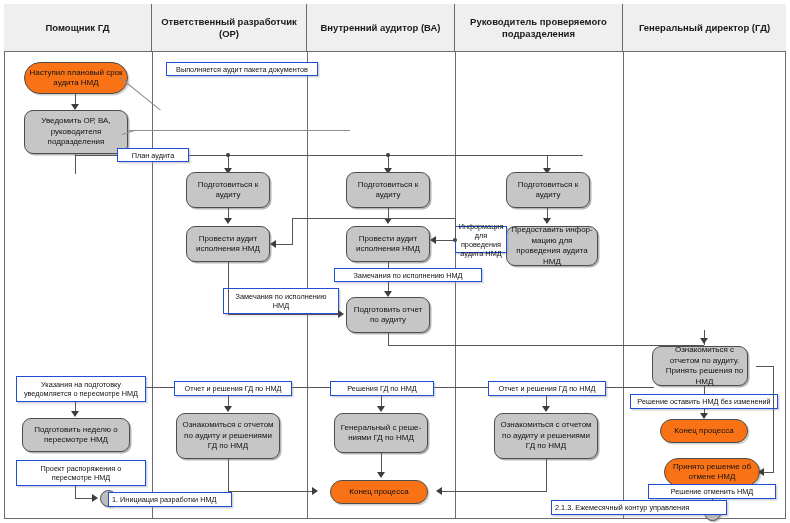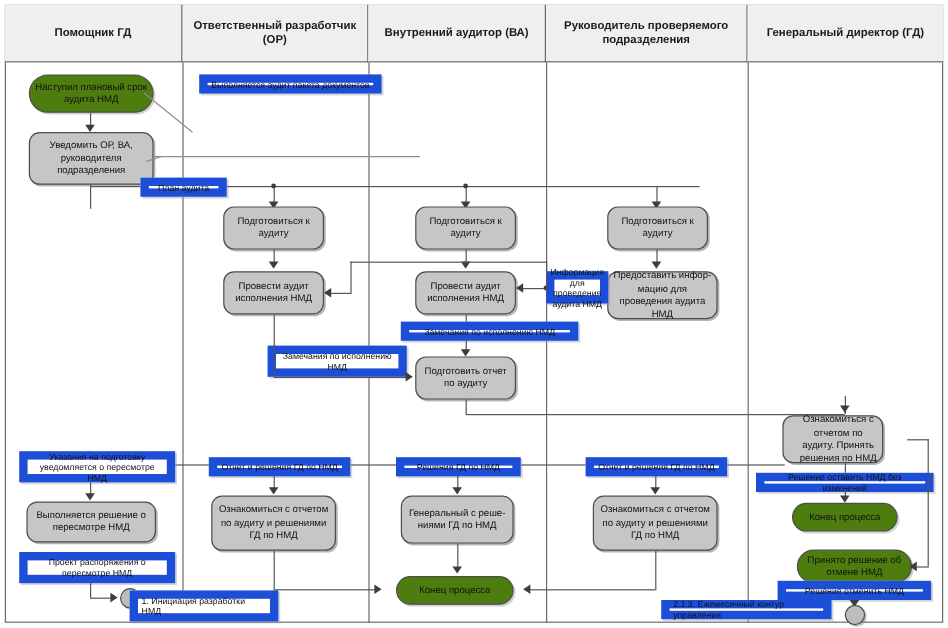--- a/index.html
+++ b/index.html
@@ -45,29 +45,29 @@
     border:1px solid #4d4d4d;
     border-radius:9px;
     box-sizing:border-box;
     display:flex;align-items:center;justify-content:center;
     text-align:center;
     font-size:8px;line-height:10.5px;color:#111;
     padding:2px 3px;
     box-shadow:1.5px 1.5px 0 rgba(90,90,90,.45);
   }
   .act.light{
-    background:#4d7c0f;
+    background:#f97316;
     box-shadow:1.5px 1.5px 0 rgba(140,140,140,.40);
   }
 
   
   .note{
     position:absolute;
     background:#ffffff;
-    border:7px solid #1d4ed8;
+    border:1px solid #1d4ed8;
     box-sizing:border-box;
     display:flex;align-items:center;justify-content:center;
     text-align:center;
     font-size:7.3px;line-height:9px;color:#111;
     padding:1px 3px;
     box-shadow:1.5px 1.5px 0 rgba(150,150,150,.40);
   }
   .note.lft{justify-content:flex-start;text-align:left;}
 
   
@@ -224,47 +224,47 @@
     </div>
   <div class="ln lnv" style="left:228px;top:262px;height:52px;"></div>
   <div class="ln lnh" style="left:228px;top:314px;width:112px;"></div>
   <div class="arr arr-r" style="left:338px;top:310px;"></div>
 
   <div class="ln lnv" style="left:388px;top:333px;height:12px;"></div>
   <div class="ln lnh" style="left:388px;top:345px;width:316px;"></div>
   <div class="ln lnv" style="left:704px;top:330px;height:15px;"></div>
   <div class="arr arr-d" style="left:700px;top:338px;"></div>
 
-  <div class="act" style="left:652px;top:346px;width:84px;height:40px;padding-left:12px;">
+  <div class="act" style="left:652px;top:346px;width:96px;height:40px;padding-left:12px;">
       <span>Ознакомиться с отчетом по аудиту. Принять решения по НМД</span>
     </div>
 
   <div class="ln lnh" style="left:30px;top:387px;width:624px;"></div>
   <div class="ln lnv" style="left:30px;top:387px;height:10px;"></div>
 
   <div class="dot" style="left:226px;top:385px;"></div>
   <div class="dot" style="left:376px;top:385px;"></div>
   <div class="dot" style="left:545px;top:385px;"></div>
 
   <div class="note" style="left:16px;top:376px;width:130px;height:26px;">
       <span>Указания на подготовку уведомляется о пересмотре НМД</span>
     </div>
   <div class="ln lnv" style="left:75px;top:402px;height:12px;"></div>
   <div class="arr arr-d" style="left:71px;top:411px;"></div>
   <div class="act" style="left:22px;top:418px;width:108px;height:34px;">
-      <span>Выполняется решение о пересмотре НМД</span>
+      <span>Подготовить неделю о пересмотре НМД</span>
     </div>
   <div class="note" style="left:16px;top:460px;width:130px;height:26px;">
       <span>Проект распоряжения о пересмотре НМД</span>
     </div>
   <div class="ln lnv" style="left:75px;top:486px;height:12px;"></div>
   <div class="ln lnh" style="left:75px;top:498px;width:20px;"></div>
   <div class="arr arr-r" style="left:92px;top:494px;"></div>
   <div class="circ" style="left:100px;top:490px;"></div>
-  <div class="note lft" style="left:108px;top:492px;width:124px;height:26px;">
+  <div class="note lft" style="left:108px;top:492px;width:124px;height:15px;">
       <span>1. Инициация разработки НМД</span>
     </div>
 
   <div class="note" style="left:174px;top:381px;width:118px;height:15px;">
       <span>Отчет и решения ГД по НМД</span>
     </div>
   <div class="ln lnv" style="left:228px;top:396px;height:12px;"></div>
   <div class="arr arr-d" style="left:224px;top:406px;"></div>
   <div class="act" style="left:176px;top:413px;width:104px;height:46px;">
       <span>Ознакомиться с отчетом по аудиту и решениями ГД по НМД</span>
@@ -319,17 +319,17 @@
   <div class="ln lnh" style="left:764px;top:472px;width:10px;"></div>
   <div class="arr arr-l" style="left:758px;top:468px;"></div>
 
   <div class="note" style="left:648px;top:484px;width:128px;height:15px;">
       <span>Решение отменить НМД</span>
     </div>
   <div class="ln lnv" style="left:712px;top:499px;height:6px;"></div>
   <div class="arr arr-d" style="left:708px;top:500px;"></div>
   <div class="circ" style="left:704px;top:504px;"></div>
 
-  <div class="note lft" style="left:551px;top:500px;width:142px;height:15px;">
+  <div class="note lft" style="left:551px;top:500px;width:176px;height:15px;">
       <span>2.1.3. Ежемесячный контур управления</span>
     </div>
 
 </div>
 
 </body></html>

